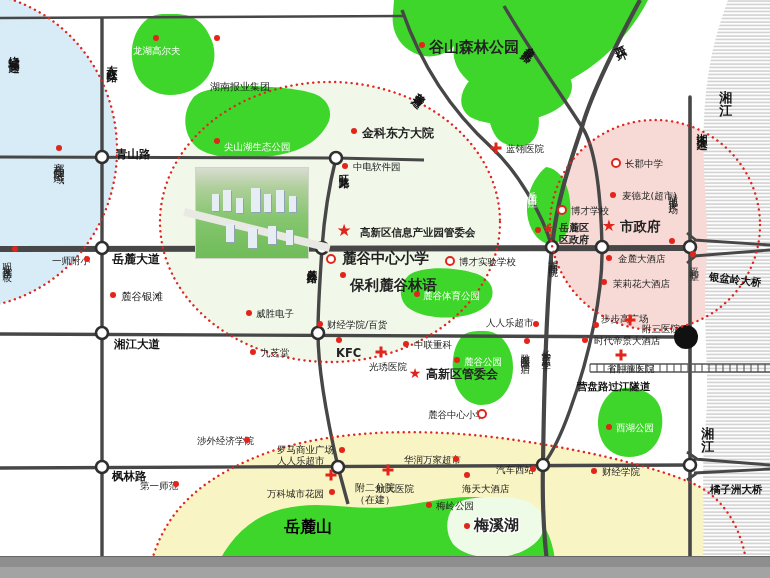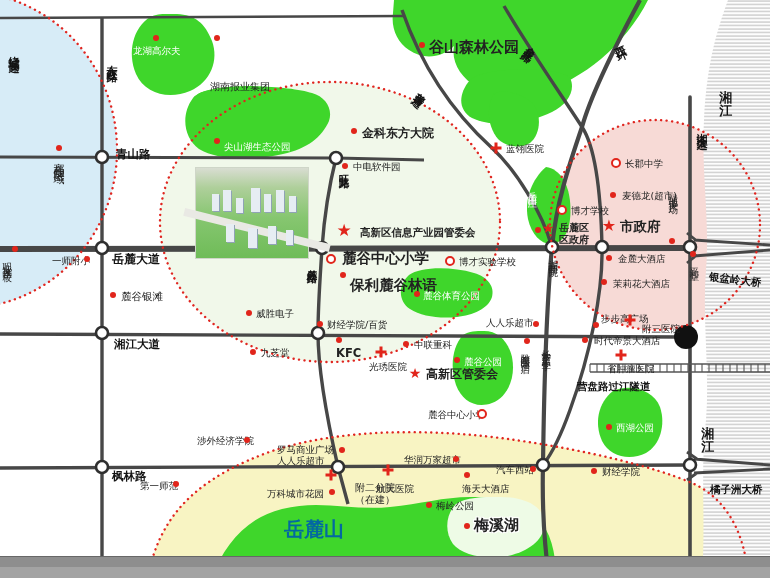--- a/index.html
+++ b/index.html
@@ -235,21 +235,21 @@
       <div class="label" style="left: 376px; top: 483px; font-size: 9.5px;">航天医院</div>
       <div class="mk mk-cross" style="left: 388px; top: 470px;"></div>
       <div class="label" style="left: 404px; top: 454px; font-size: 9.5px;">华润万家超市</div>
       <div class="mk mk-dot" style="left: 456px; top: 459px;"></div>
       <div class="label" style="left: 496px; top: 464px; font-size: 9.5px;">汽车西站</div>
       <div class="mk mk-dot" style="left: 533px; top: 469px;"></div>
       <div class="label" style="left: 462px; top: 483px; font-size: 9.5px;">海天大酒店</div>
       <div class="mk mk-dot" style="left: 467px; top: 475px;"></div>
       <div class="label" style="left: 436px; top: 500px; font-size: 9.5px;">梅岭公园</div>
       <div class="mk mk-dot" style="left: 429px; top: 505px;"></div>
-      <div class="label" style="left: 284px; top: 518px; font-size: 20px; font-weight: bold; color: #0369a1;">岳麓山</div>
+      <div class="label" style="left: 284px; top: 518px; font-size: 16px; font-weight: bold; color: #000000;">岳麓山</div>
       <div class="label halo" style="left: 474px; top: 517px; font-size: 15px; font-weight: bold;">梅溪湖</div>
       <div class="mk mk-dot" style="left: 467px; top: 526px;"></div>
       <div class="label" style="left: 602px; top: 466px; font-size: 9.5px;">财经学院</div>
       <div class="mk mk-dot" style="left: 594px; top: 471px;"></div>
       <div class="label" style="left: 52px; top: 255px; font-size: 9.5px;">一师附小</div>
       <div class="mk mk-dot" style="left: 87px; top: 259px;"></div>
       <div class="label v" style="left: 2px; top: 255px; font-size: 9.5px;">职业技术学校</div>
       <div class="mk mk-dot" style="left: 15px; top: 249px;"></div>
     </div>
 </div>

